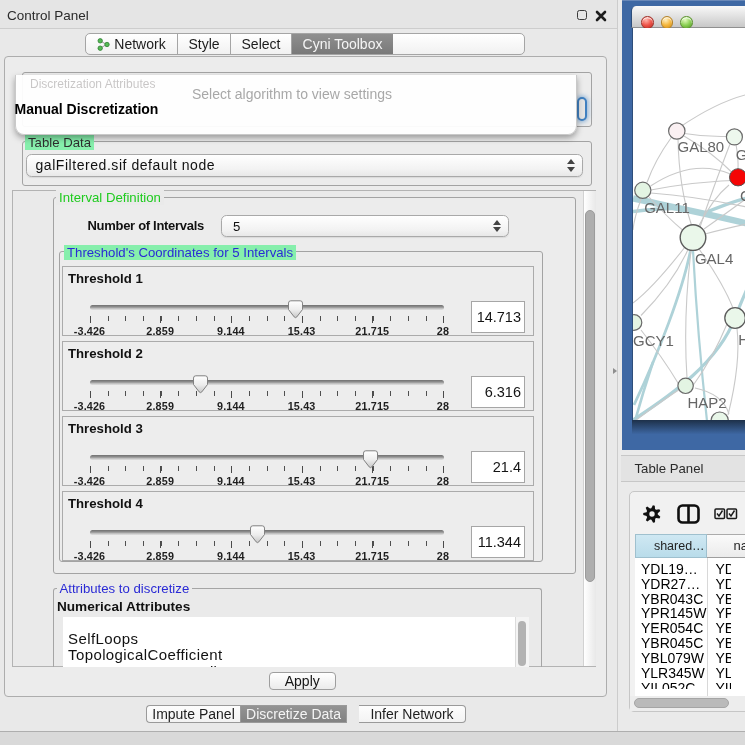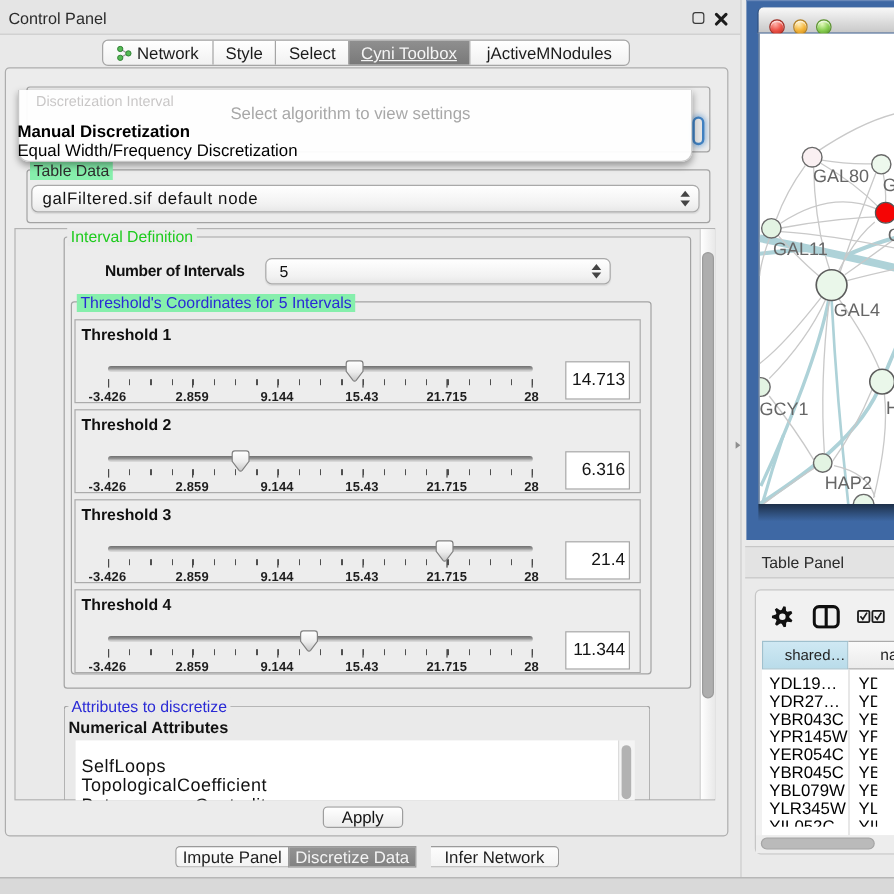--- a/index.html
+++ b/index.html
@@ -7,21 +7,21 @@
   .abs { position:absolute; }
   
   #cpwin { left:0; top:0; width:617px; height:731px; background:#e9e9e9; }
   #cptitle { left:0; top:0; width:617px; height:29px; background:#e5e5e5; border-bottom:1px solid #cdcdcd; }
   #cptitle span { position:absolute; left:7px; top:8px; font-size:13.5px; color:#2b2b2b; }
   #floatico { left:577px; top:10px; width:10px; height:10px; border:1.8px solid #3a3a3a; border-radius:2.5px; }
   
   #tabbar { left:85px; top:33px; width:440px; height:22px; border:1px solid #a5a5a5; border-radius:5px; background:linear-gradient(#ffffff,#f1f1f1); display:flex; overflow:hidden; }
   .tab { height:100%; display:flex; align-items:center; justify-content:center; font-size:14px; color:#1c1c1c; border-right:1px solid #a5a5a5; }
   .tab:last-child { border-right:none; }
-  .tabsel { background:linear-gradient(#8f8f8f,#797979); color:#f5f5f5;text-decoration:underline; }
+  .tabsel { background:linear-gradient(#8f8f8f,#797979); color:#f5f5f5; }
   
   #panel { left:4px; top:56px; width:603px; height:641px; border:1px solid #adadad; border-radius:4px; background:#ececec; }
   .grp { position:absolute; border:1px solid #a3a3a3; border-radius:3px; }
   .grplabel { position:absolute; font-size:13.2px; background:#86efac; padding:0 3px; white-space:nowrap; }
   
   .combo { position:absolute; background:linear-gradient(#ffffff,#f2f2f2 70%,#e8e8e8); border:1px solid #a9a9a9; border-radius:5.5px; box-shadow:0 1px 1px rgba(0,0,0,0.08); }
   .combo .ct { position:absolute; font-size:13.2px; color:#111; top:50%; transform:translateY(-50%); white-space:nowrap; }
   .spin { position:absolute; width:0; height:0; border-left:4px solid transparent; border-right:4px solid transparent; }
   
   #popup { left:15px; top:74.5px; width:562px; height:60.5px; background:rgba(255,255,255,0.94); border:1px solid #c9c9c9; border-top:none; border-radius:0 0 9px 9px; box-shadow:0 3px 6px rgba(0,0,0,0.35); z-index:30; }
@@ -192,41 +192,39 @@
     <svg width="13" height="13" viewBox="0 0 13 13" style="margin-right:4px">
       <line x1="3.5" y1="3" x2="9.5" y2="6.5" stroke="#9a9a9a" stroke-width="1"></line>
       <line x1="3.5" y1="10" x2="9.5" y2="6.5" stroke="#9a9a9a" stroke-width="1"></line>
       <circle cx="3.2" cy="2.8" r="2.2" fill="#55bb55" stroke="#2e7d32" stroke-width="0.8"></circle>
       <circle cx="3.2" cy="10.2" r="2.2" fill="#55bb55" stroke="#2e7d32" stroke-width="0.8"></circle>
       <circle cx="10" cy="6.5" r="2.2" fill="#55bb55" stroke="#2e7d32" stroke-width="0.8"></circle>
     </svg>Network</div>
   <div class="tab" style="width:53px">Style</div>
   <div class="tab" style="width:61px">Select</div>
   <div class="tab tabsel" style="width:101px">Cyni Toolbox</div>
-  <div class="tab" style="width:133px">jActiveMNodules</div>
 </div>
 
 <div class="abs" id="panel"></div>
 
 <div class="grp" style="left:22px;top:72px;width:570px;height:54.5px"></div>
 <div class="abs" style="left:577px;top:97px;width:9.6px;height:24px;border:2.1px solid #4080c0;border-radius:5.5px;box-shadow:0 0 4px 1.5px rgba(80,140,200,0.55);background:#e4e4e4"></div>
 
 <div class="grp" style="left:22px;top:141px;width:570px;height:45px"></div>
 <div class="grplabel" style="left:25px;top:134.5px;color:#2e2e2e">Table Data</div>
 <div class="combo" style="left:26px;top:154px;width:557px;height:22.5px">
   <span class="ct" style="left:8.5px;font-size:14px;letter-spacing:0.55px">galFiltered.sif default node</span>
   <span class="spin" style="right:7px;top:4px;border-bottom:5px solid #444"></span>
   <span class="spin" style="right:7px;bottom:4px;border-top:5px solid #444"></span>
 </div>
 
 <div class="abs" id="popup">
-  <div class="abs" style="left:14px;top:2.5px;font-size:12px;color:rgba(90,85,85,0.33)">Discretization Interval</div>
+  <div class="abs" style="left:14px;top:2.5px;font-size:12px;color:rgba(90,85,85,0.33)">Discretization Attributes</div>
   <div class="abs" style="left:176px;top:11.5px;font-size:14px;color:#a8a8a8">Select algorithm to view settings</div>
   <div class="abs" style="left:-1.5px;top:26px;font-size:14px;font-weight:bold;color:#000">Manual Discretization</div>
-  <div class="abs" style="left:-1.5px;top:42px;font-size:14px;color:#000">Equal Width/Frequency Discretization</div>
 </div>
 
 <div class="abs" id="scrollarea"></div>
 <div class="abs" id="vsb"></div>
 <div class="abs" id="vsbthumb"></div>
 
 <div class="grp" style="left:52.5px;top:197px;width:523.5px;height:377px;background:#ececec"></div>
 <div class="grplabel" style="left:56px;top:189.5px;color:#1ecb1e;background:#eaeaea">Interval Definition</div>
 <div class="abs" style="left:87.5px;top:217.5px;font-size:13px;letter-spacing:-0.3px;font-weight:bold;color:#111">Number of Intervals</div>
 <div class="combo" style="left:220.5px;top:215px;width:288px;height:21.5px">

